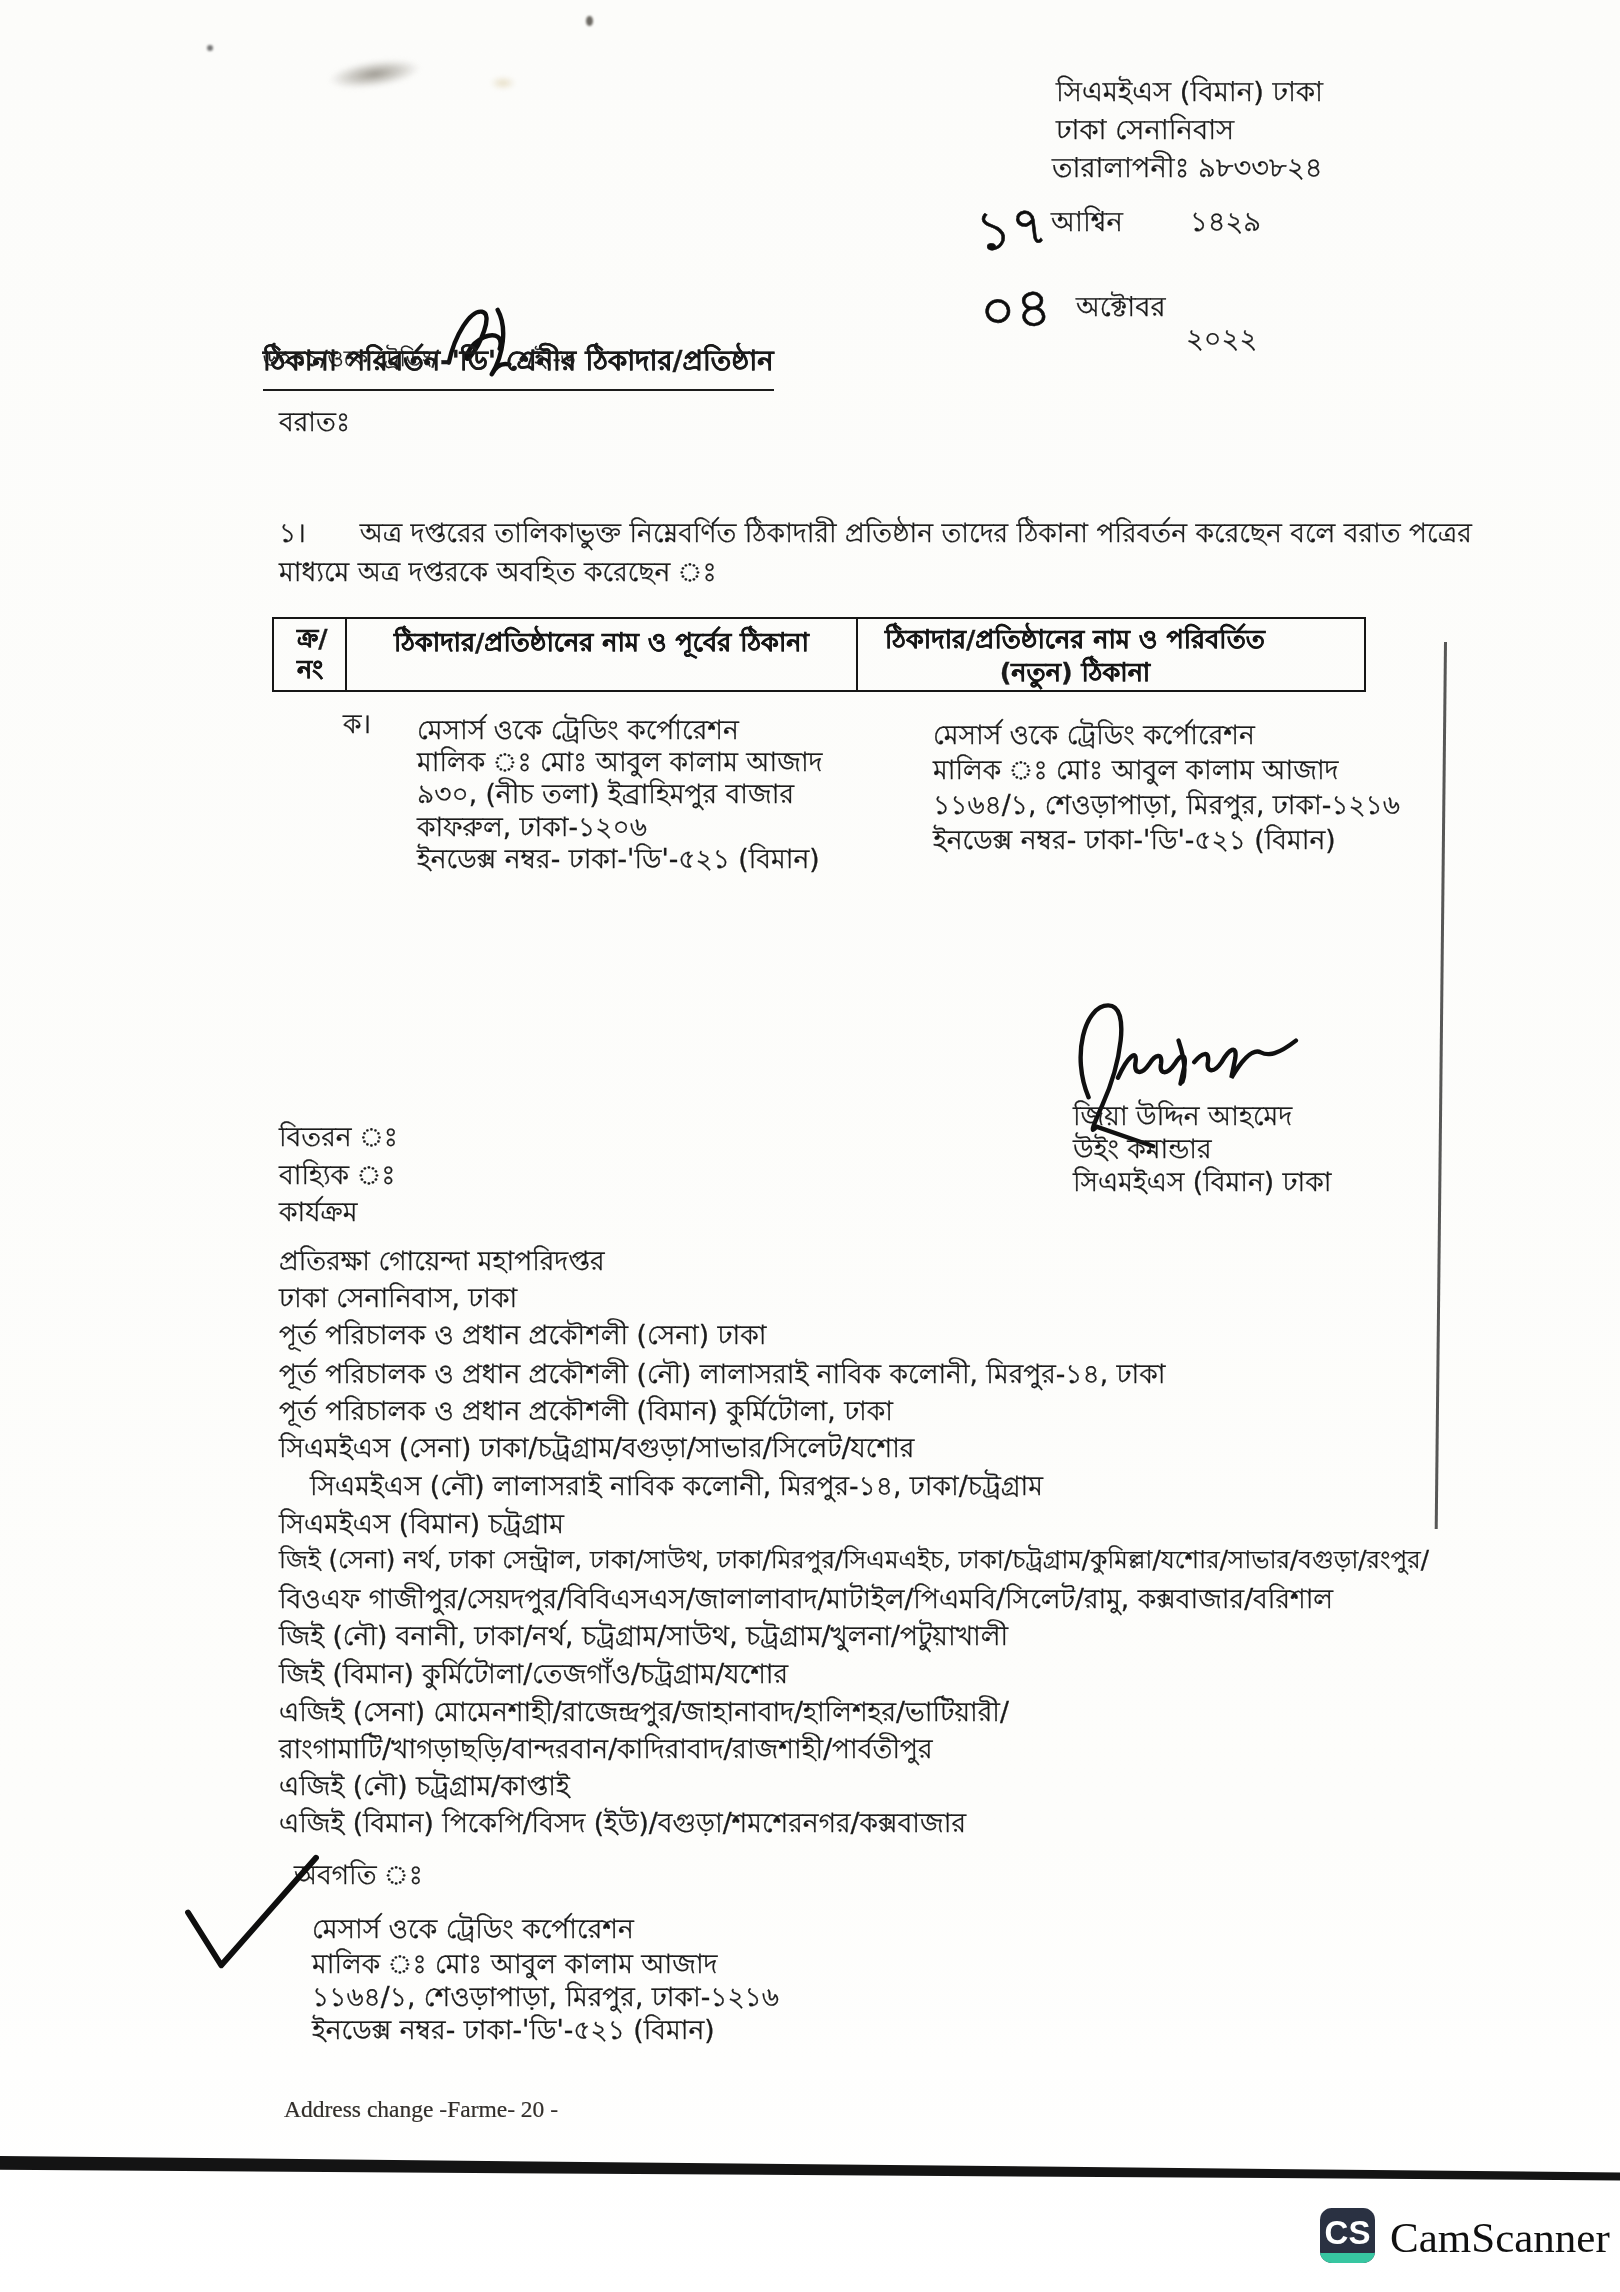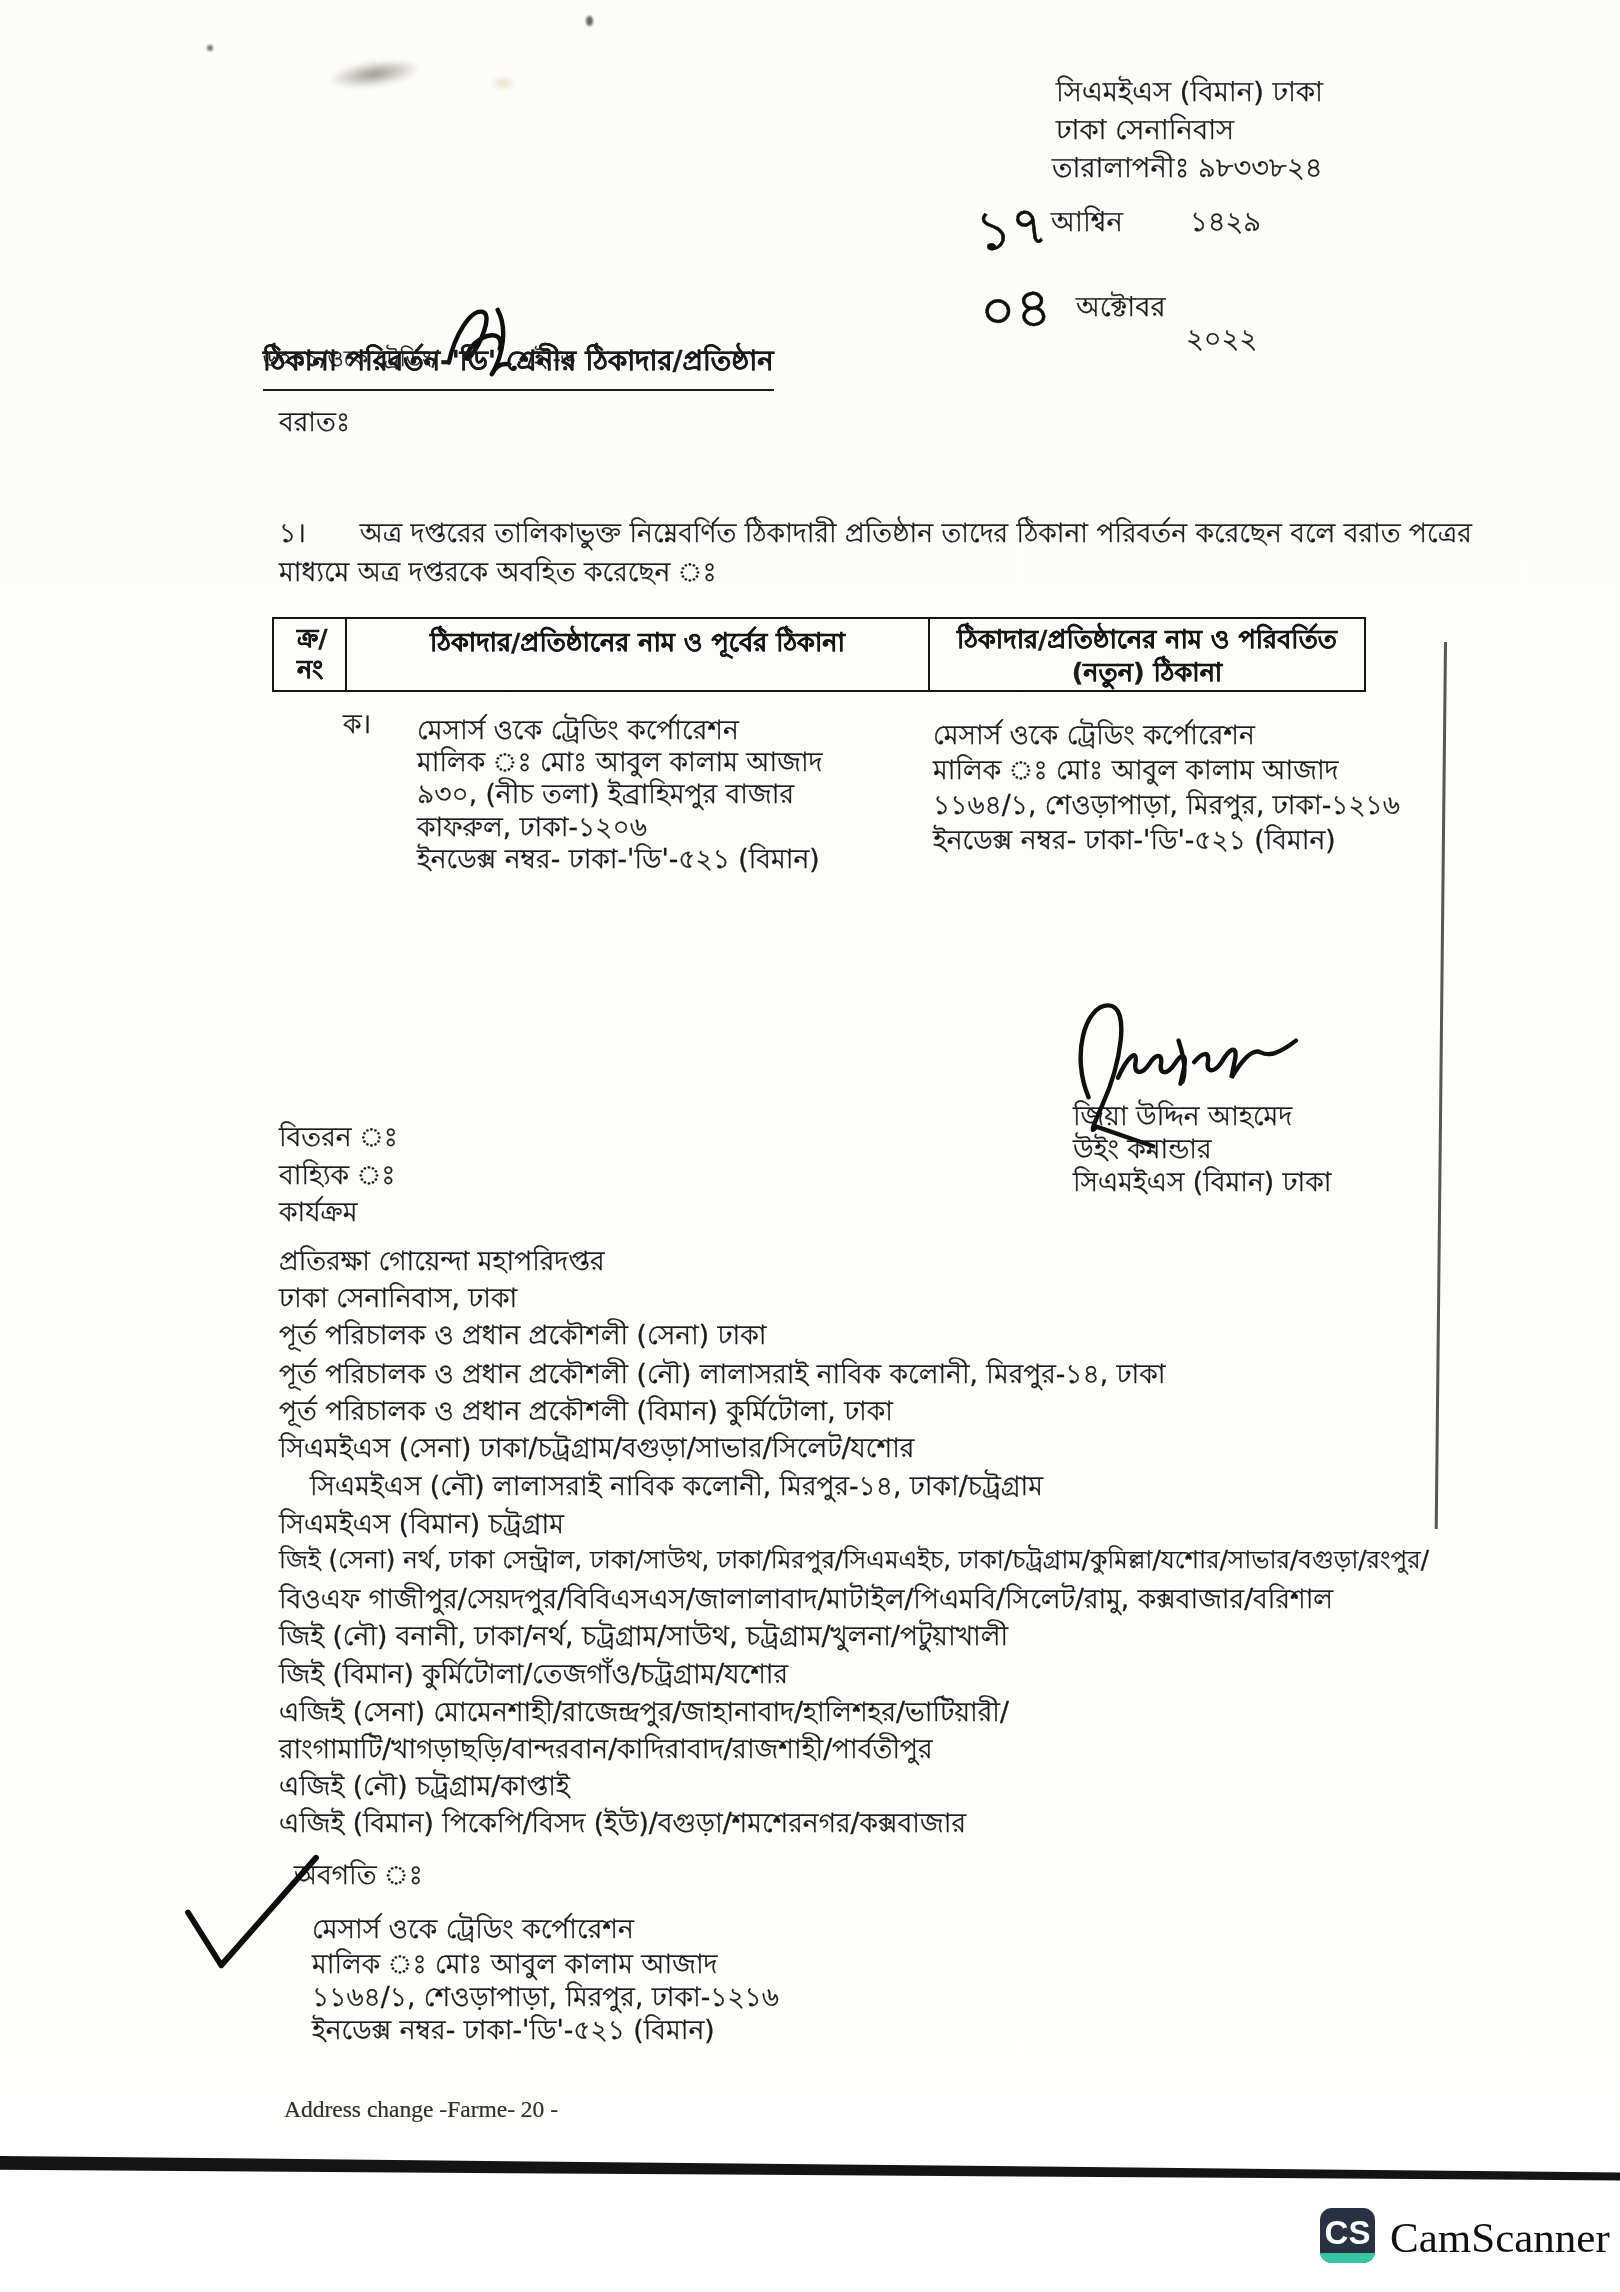--- a/index.html
+++ b/index.html
@@ -69,21 +69,21 @@
 
   <div class="txt" style="left:279px;top:402px;">বরাতঃ</div>
 
 
   <div class="txt wrap" style="left:279px;top:513px;width:1253px;line-height:39px;">
     <span style="margin-right:54px;">১।</span><span>অত্র দপ্তরের তালিকাভুক্ত নিম্নেবর্ণিত ঠিকাদারী প্রতিষ্ঠান তাদের ঠিকানা পরিবর্তন করেছেন বলে বরাত পত্রের মাধ্যমে অত্র দপ্তরকে অবহিত করেছেন ঃ</span>
   </div>
 
   <div class="tbl">
     <div class="c" style="width:73px;word-break:break-all;justify-content:flex-start;text-align:left;padding-left:23px;line-height:31px;">ক্র/নং</div>
-    <div class="c" style="width:583px;">ঠিকাদার/প্রতিষ্ঠানের নাম ও পূর্বের ঠিকানা</div>
+    <div class="c" style="width:511px;">ঠিকাদার/প্রতিষ্ঠানের নাম ও পূর্বের ঠিকানা</div>
     <div class="c wrap" style="width:434px;white-space:normal;line-height:33px;padding:3.9px 9.8px 0 9.8px;">ঠিকাদার/প্রতিষ্ঠানের নাম ও পরিবর্তিত (নতুন) ঠিকানা</div>
   </div>
 
   <div class="line" style="left:343px;top:704px;">ক।</div>
 
   <div>
     <div class="line" style="left:417px;top:710px;">মেসার্স ওকে ট্রেডিং কর্পোরেশন</div>
     <div class="line" style="left:417px;top:742px;">মালিক ঃ মোঃ আবুল কালাম আজাদ</div>
     <div class="line" style="left:417px;top:774px;">৯৩০, (নীচ তলা) ইব্রাহিমপুর বাজার</div>
     <div class="line" style="left:417px;top:807px;">কাফরুল, ঢাকা-১২০৬</div>

